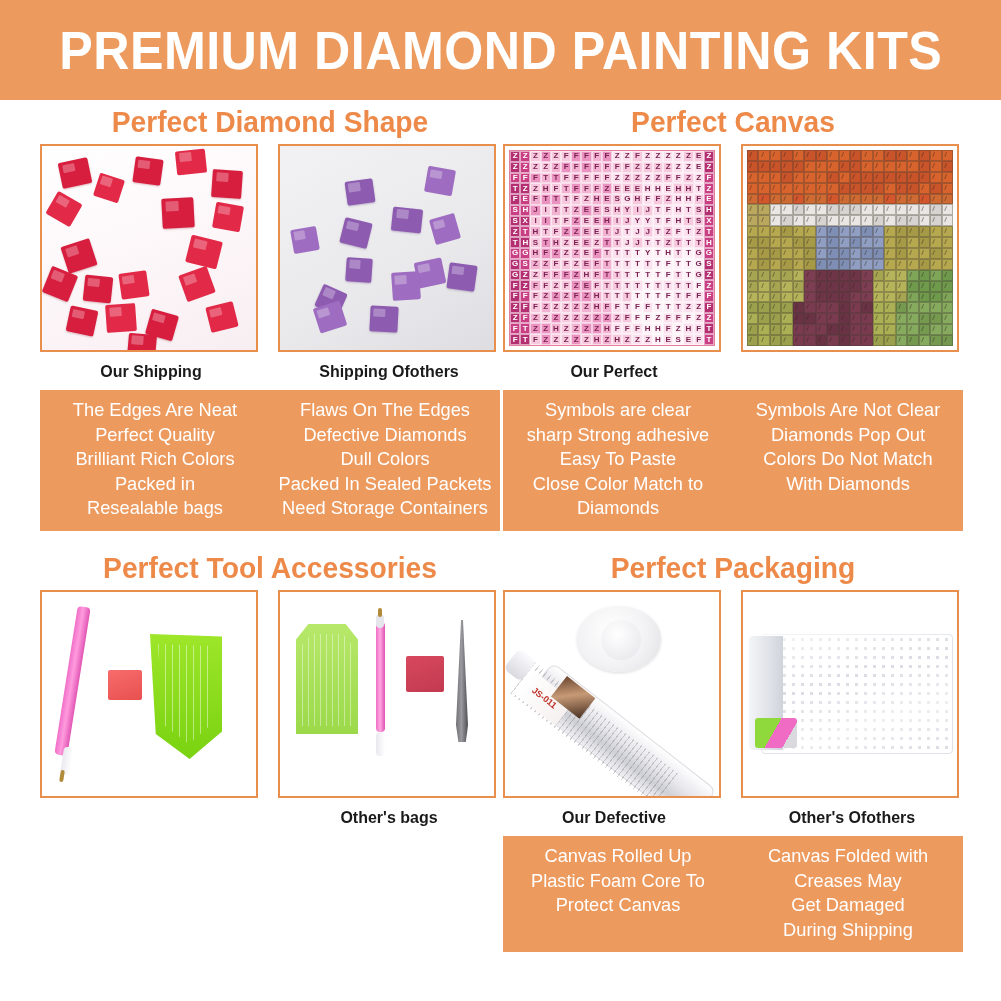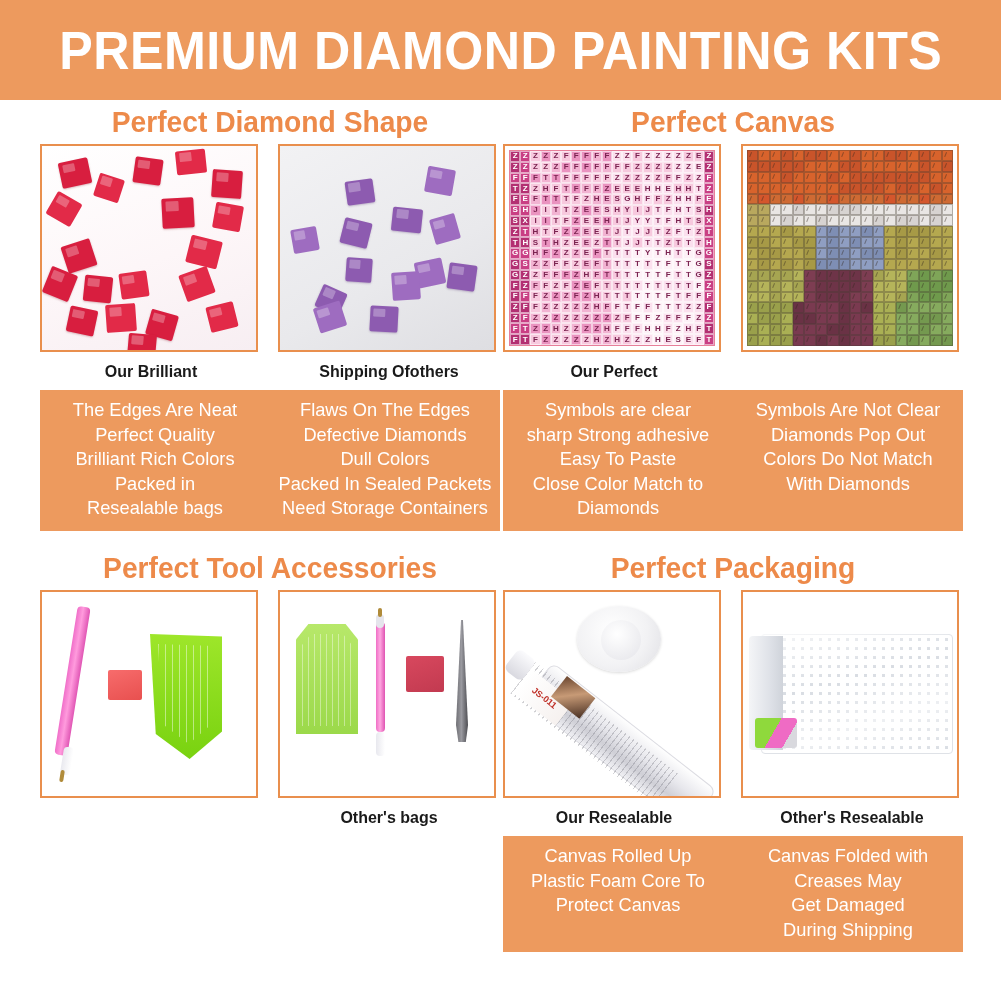--- a/index.html
+++ b/index.html
@@ -229,21 +229,21 @@
             <div class="gem gem-red2" style="left:140px;top:124px;width:30px;height:28px;transform:rotate(-20deg)"></div>
             <div class="gem gem-red" style="left:42px;top:130px;width:28px;height:26px;transform:rotate(6deg)"></div>
             <div class="gem gem-red2" style="left:78px;top:126px;width:28px;height:26px;transform:rotate(-8deg)"></div>
             <div class="gem gem-red" style="left:26px;top:162px;width:28px;height:26px;transform:rotate(12deg)"></div>
             <div class="gem gem-red2" style="left:64px;top:158px;width:30px;height:28px;transform:rotate(-4deg)"></div>
             <div class="gem gem-red" style="left:106px;top:166px;width:28px;height:26px;transform:rotate(16deg)"></div>
             <div class="gem gem-red2" style="left:166px;top:158px;width:28px;height:26px;transform:rotate(-14deg)"></div>
             <div class="gem gem-red" style="left:86px;top:188px;width:28px;height:24px;transform:rotate(5deg)"></div>
           </div>
         </div>
-        <div class="caption">Our Brilliant</div>
+        <div class="caption">Our Shipping</div>
       </div>
 
       <div class="cell">
         <div class="thumb">
           <div class="scene bg-gray">
             <div class="gem gem-pur" style="left:66px;top:34px;width:28px;height:24px;transform:rotate(-8deg)"></div>
             <div class="gem gem-pur2" style="left:146px;top:22px;width:28px;height:26px;transform:rotate(10deg)"></div>
             <div class="gem gem-pur" style="left:112px;top:62px;width:30px;height:24px;transform:rotate(6deg)"></div>
             <div class="gem gem-pur2" style="left:152px;top:70px;width:26px;height:26px;transform:rotate(-16deg)"></div>
             <div class="gem gem-pur" style="left:62px;top:74px;width:28px;height:26px;transform:rotate(14deg)"></div>
@@ -1066,42 +1066,42 @@
                         background:repeating-linear-gradient(90deg, rgba(120,120,130,.35) 0 1px, transparent 1px 5px);"></div>
             <div style="position:absolute;left:28px;top:78px;width:52px;height:30px;transform:rotate(38deg);transform-origin:0 0;
                         background:linear-gradient(90deg,#ffffff,#f6f1ef);color:#c03028;font-size:9px;font-weight:bold;
                         display:flex;align-items:center;justify-content:center;">JS-011</div>
             <div style="position:absolute;left:62px;top:84px;width:36px;height:26px;transform:rotate(38deg);transform-origin:0 0;
                         background:linear-gradient(135deg,#6b4630,#c79a76 45%,#4a3124);"></div>
             <div style="position:absolute;left:4px;top:60px;width:22px;height:26px;border-radius:6px;
                         background:linear-gradient(180deg,#fbfbfd,#d9d9e0);transform:rotate(38deg);"></div>
           </div>
         </div>
-        <div class="caption">Our Resealable</div>
+        <div class="caption">Our Defective</div>
       </div>
 
       <div class="cell">
         <div class="thumb">
           <div class="scene" style="background:#ffffff">
             <div style="position:absolute;left:18px;top:42px;width:190px;height:118px;border-radius:4px;
                         background:linear-gradient(180deg,#fdfdfe,#eef0f3 45%,#e2e5ea 75%,#f7f8fa);
                         border:1px solid #dfe2e7;
                         background-image:
                           radial-gradient(circle, rgba(210,215,222,.85) 1.6px, transparent 2px);
                         background-size: 9px 9px;"></div>
             <div style="position:absolute;left:18px;top:42px;width:190px;height:118px;border-radius:4px;
                         background:linear-gradient(165deg, rgba(255,255,255,.75) 0%, rgba(255,255,255,0) 40%, rgba(255,255,255,.55) 70%, rgba(255,255,255,0) 100%);"></div>
             <div style="position:absolute;left:6px;top:44px;width:34px;height:114px;border-radius:4px 0 0 4px;
                         background:linear-gradient(90deg,#f4f5f7,#dfe2e8 60%,#cfd3da);"></div>
             <div style="position:absolute;left:12px;top:126px;width:42px;height:30px;
                         background:linear-gradient(120deg,#8fd93c 0 45%,#ef6bc4 45% 75%,#d9d9de 75% 100%);
                         border-radius:3px;"></div>
           </div>
         </div>
-        <div class="caption">Other's Resealable</div>
+        <div class="caption">Other's Ofothers</div>
       </div>
     </div>
 
     <div class="textbox">
       <div class="textcol">
           <div>Canvas Rolled Up</div>
           <div>Plastic Foam Core To</div>
           <div>Protect Canvas</div>
         </div>
       <div class="textcol">

